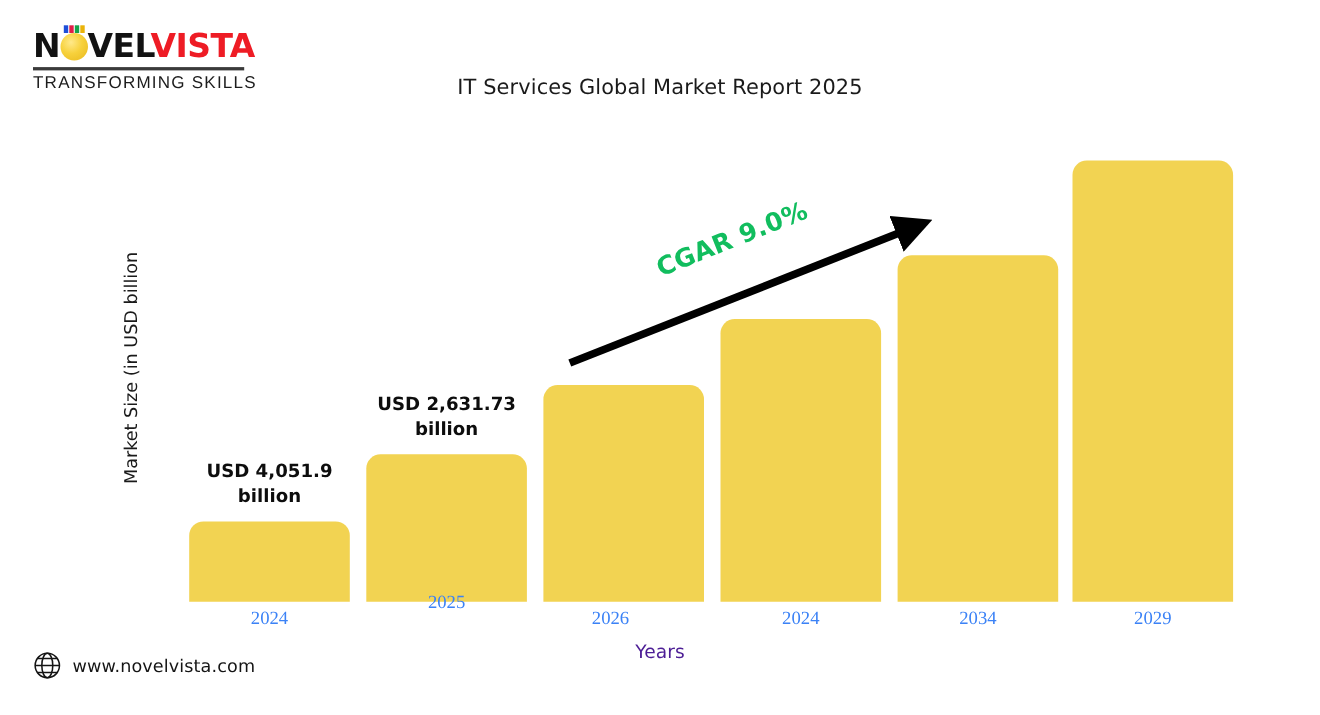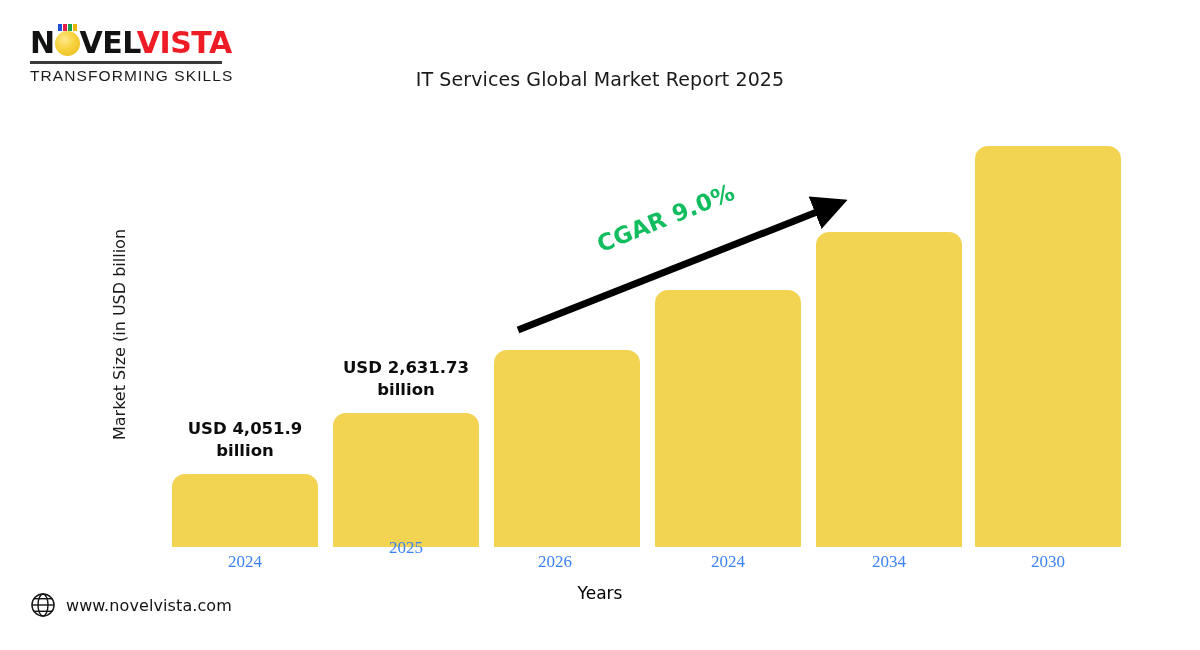--- a/index.html
+++ b/index.html
@@ -144,21 +144,21 @@
     color: #1a1a1a;
   }
   #x-axis-title {
     position: absolute;
     left: 0;
     top: 583px;
     width: 1200px;
     text-align: center;
     font-family: "DejaVu Sans", "Liberation Sans", sans-serif;
     font-size: 17px;
-    color: #000000;
+    color: #4c1d95;
   }
 
   
   #cgar-arrow {
     position: absolute;
     left: 495px;
     top: 180px;
     width: 380px;
     height: 170px;
     pointer-events: none;
@@ -230,21 +230,21 @@
     <div class="bar-label" style="left:155px; top:418px; width:180px;">USD 4,051.9
 billion</div>
     <div class="bar-label" style="left:316px; top:357px; width:180px;">USD 2,631.73
 billion</div>
 
     <div class="tick-label" style="left:172px; top:552px; width:146px;">2024</div>
     <div class="tick-label" style="left:333px; top:538px; width:146px;">2025</div>
     <div class="tick-label" style="left:482px; top:552px; width:146px;">2026</div>
     <div class="tick-label" style="left:655px; top:552px; width:146px;">2024</div>
     <div class="tick-label" style="left:816px; top:552px; width:146px;">2034</div>
-    <div class="tick-label" style="left:975px; top:552px; width:146px;">2030</div>
+    <div class="tick-label" style="left:975px; top:552px; width:146px;">2029</div>
 
     <div id="y-axis-title">Market Size (in USD billion</div>
     <div id="x-axis-title">Years</div>
 
     <svg id="cgar-arrow" viewBox="0 0 380 170" width="380" height="170">
       <defs>
         <marker id="arrowhead" markerWidth="5" markerHeight="5" refX="2.6" refY="2.5" orient="auto">
           <path d="M0,0 L5,2.5 L0,5 Z" fill="#000000"></path>
         </marker>
       </defs>

